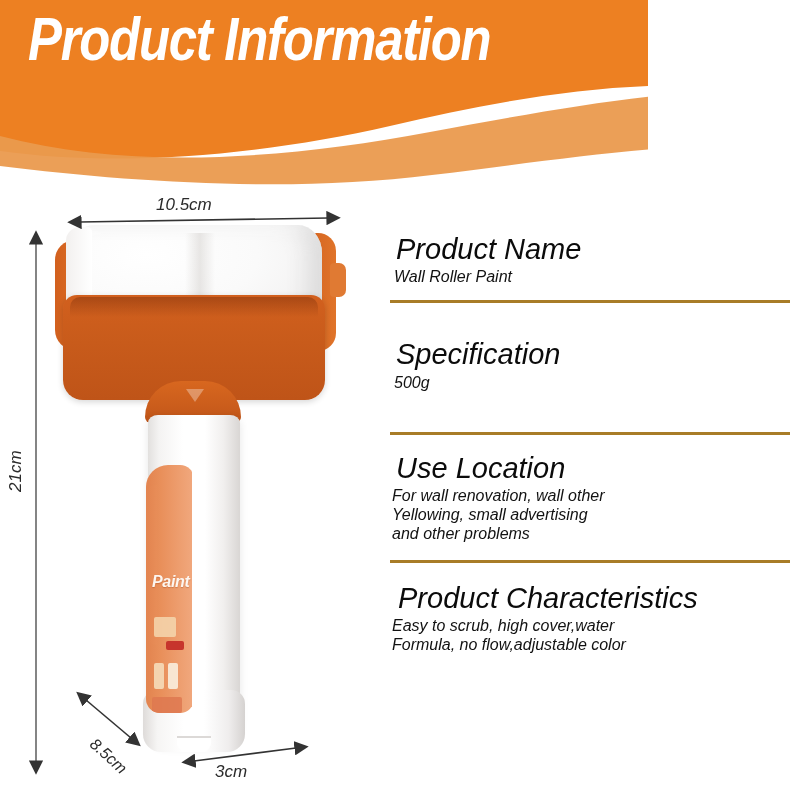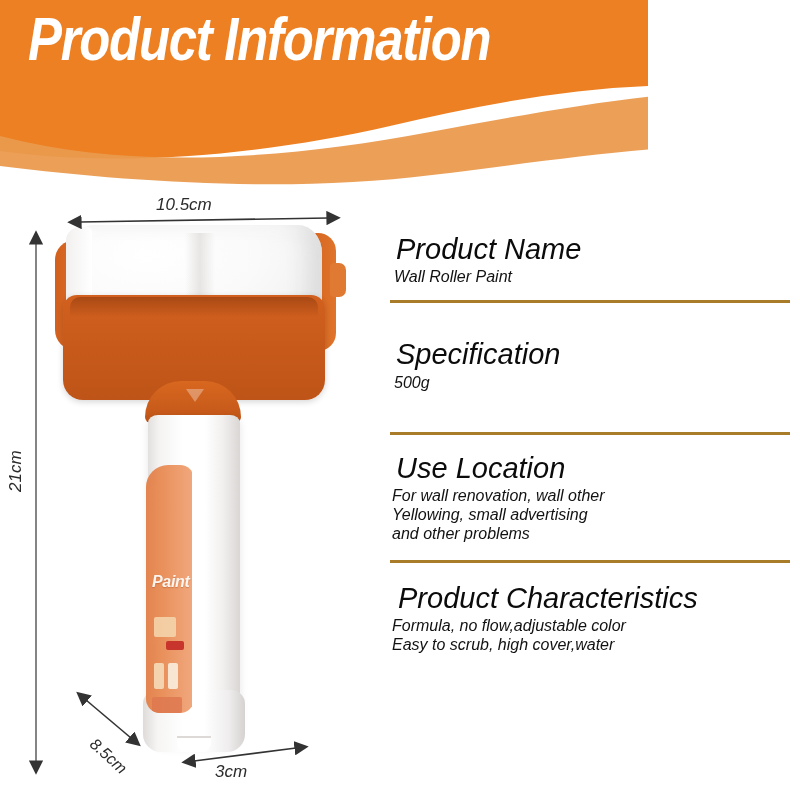--- a/index.html
+++ b/index.html
@@ -391,17 +391,17 @@
   <div class="spec-section" id="sec-use">
     <div class="spec-heading">Use Location</div>
     <div class="spec-body">For wall renovation, wall other</div>
     <div class="spec-body">Yellowing, small advertising</div>
     <div class="spec-body">and other problems</div>
   </div>
   <hr class="spec-divider" id="div-3">
 
   <div class="spec-section" id="sec-char">
     <div class="spec-heading">Product Characteristics</div>
+    <div class="spec-body">Easy to scrub, high cover,water</div>
     <div class="spec-body">Formula, no flow,adjustable color</div>
-    <div class="spec-body">Easy to scrub, high cover,water</div>
   </div>
 
 </div>
 
 </body></html>

